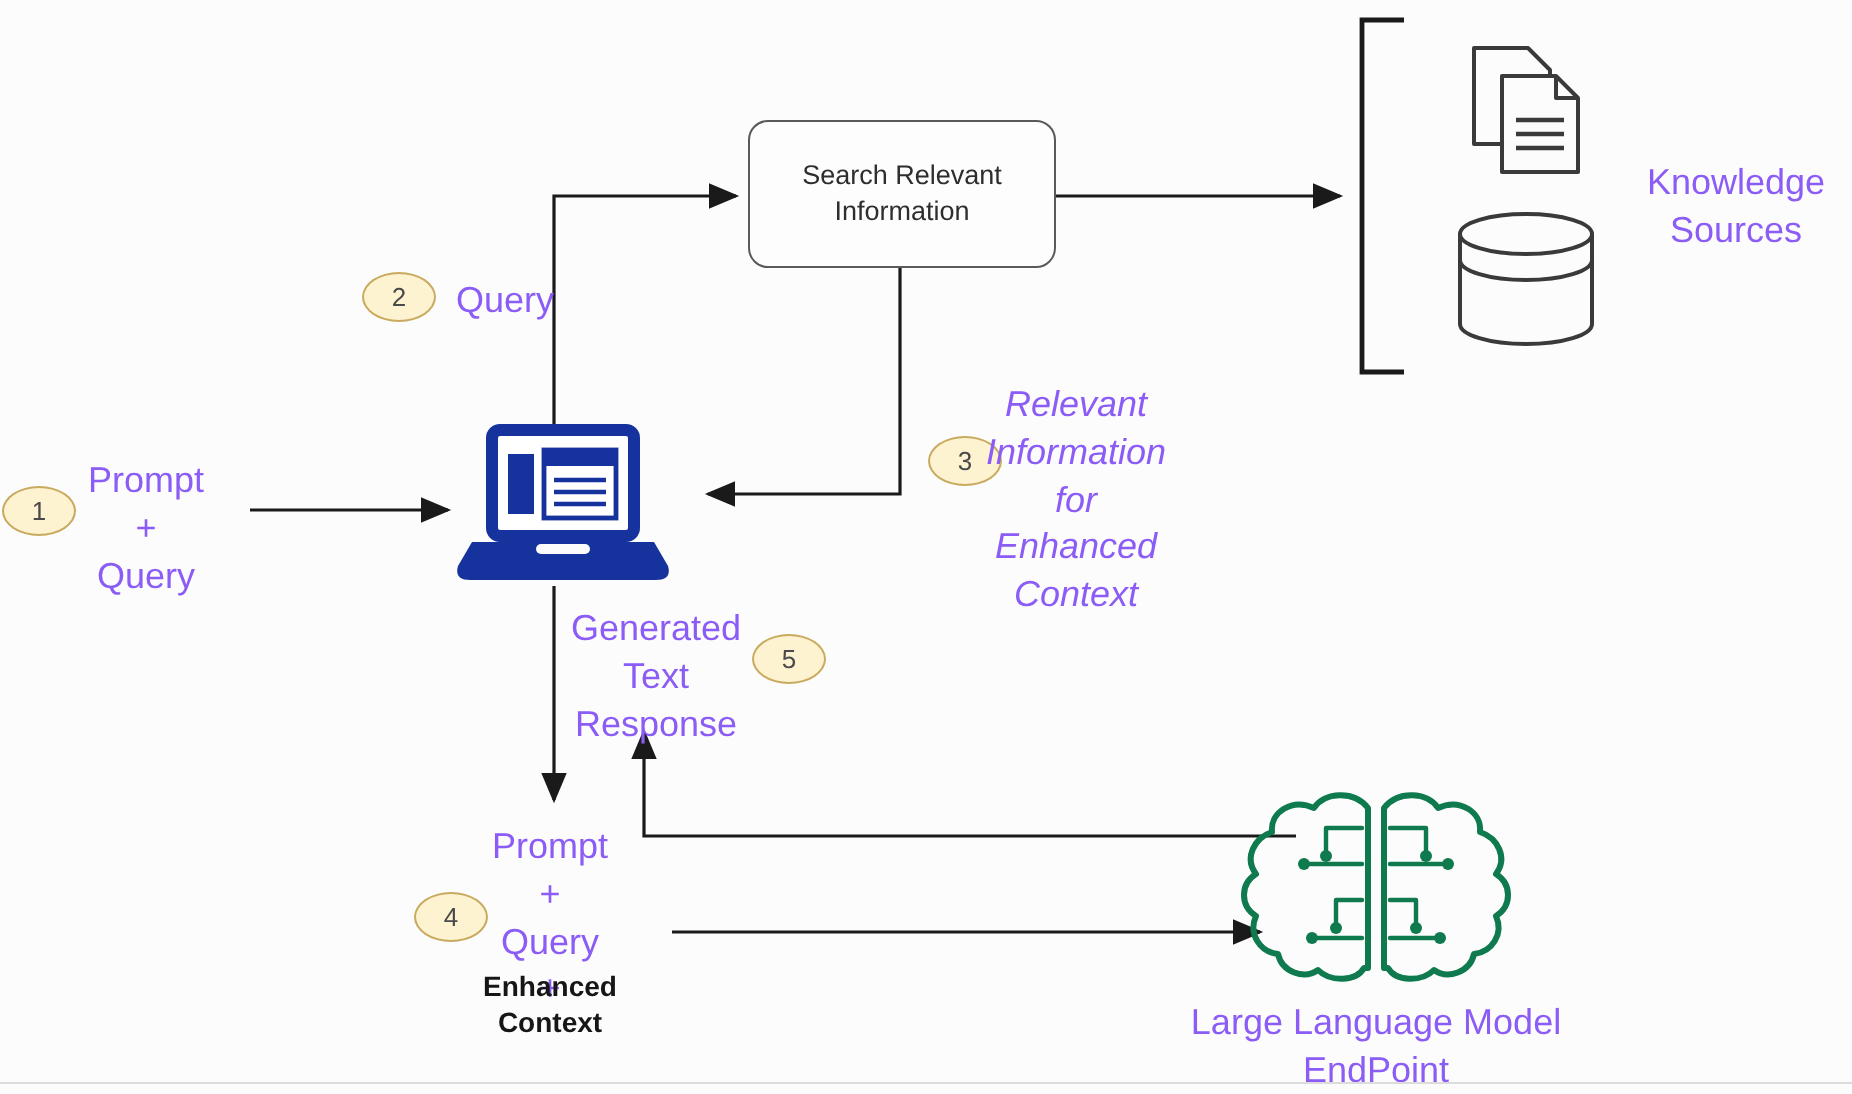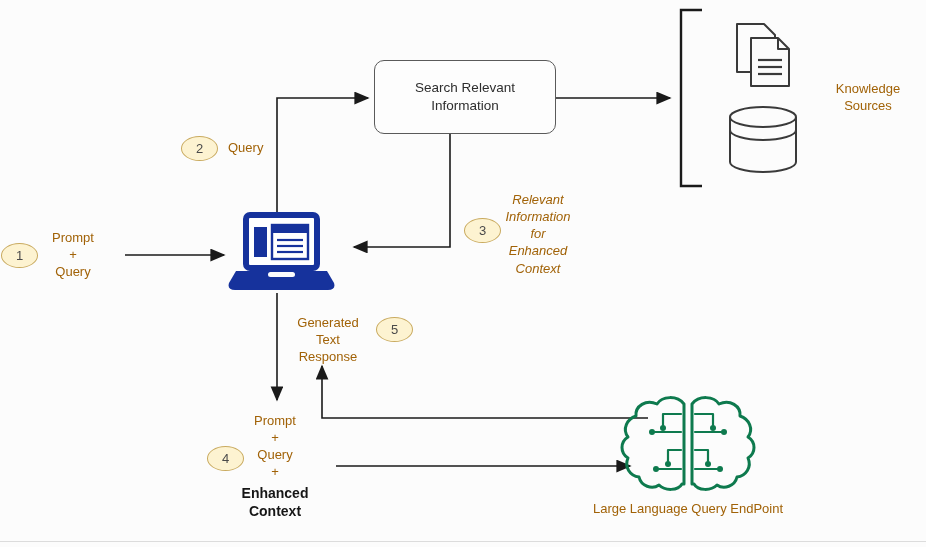--- a/index.html
+++ b/index.html
@@ -11,40 +11,40 @@
   }
   .canvas {
     position:relative;
     width:926px; height:547px;
     background:#fcfcfc;
     overflow:hidden;
   }
   .svg-layer { position:absolute; left:0; top:0; width:926px; height:547px; }
   .label {
     position:absolute;
-    font-size:13px;
+    font-size:18px;
     line-height:1.32;
-    color:#a16207;
+    color:#8b5cf6;
     text-align:center;
     white-space:pre-line;
   }
   .label.left { text-align:left; }
   .label.bold { font-weight:bold; color:#161616; font-size:14px; }
   .badge {
     position:absolute;
     width:37px; height:25px;
     background:#fdf3d1;
     border:1px solid #c9aa5f;
     border-radius:50%;
     display:flex; align-items:center; justify-content:center;
     font-size:13px; color:#4a4a4a;
   }
   .node-box {
     position:absolute;
-    left:374px; top:60px; width:182px; height:74px;
+    left:374px; top:60px; width:154px; height:74px;
     border:1.4px solid #5a5a5a;
     border-radius:10px;
     background:#fdfdfd;
     display:flex; align-items:center; justify-content:center;
     text-align:center;
     font-size:13.5px; line-height:1.35;
     white-space:pre-line;
     z-index:2;
   }
   .baseline {
@@ -172,31 +172,31 @@
 Query</div>
 
   <div class="label left" style="left:228px; top:139px; width:70px;">Query</div>
 
   <div class="label" style="left:490px; top:191px; width:96px;font-style:italic;">Relevant
 Information
 for
 Enhanced
 Context</div>
 
-  <div class="label" style="left:283px; top:314px; width:90px;">Generated
+  <div class="label" style="left:283px; top:303px; width:90px;">Generated
 Text
 Response</div>
 
   <div class="label" style="left:235px; top:412px; width:80px;">Prompt
 +
 Query
 +</div>
 
   <div class="label bold" style="left:215px; top:484px; width:120px;">Enhanced
 Context</div>
 
   <div class="label" style="left:818px; top:80px; width:100px;">Knowledge
 Sources</div>
 
-  <div class="label" style="left:560px; top:500px; width:256px;">Large Language Query EndPoint</div>
+  <div class="label" style="left:560px; top:500px; width:256px;">Large Language Model EndPoint</div>
 
   <div class="baseline"></div>
 </div>
 
 </body></html>

